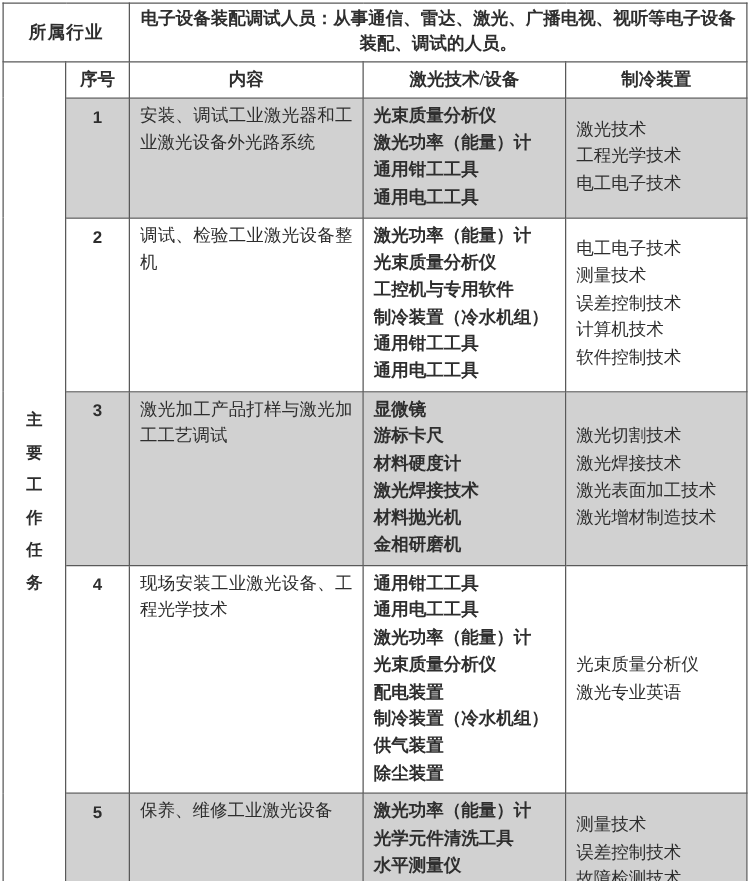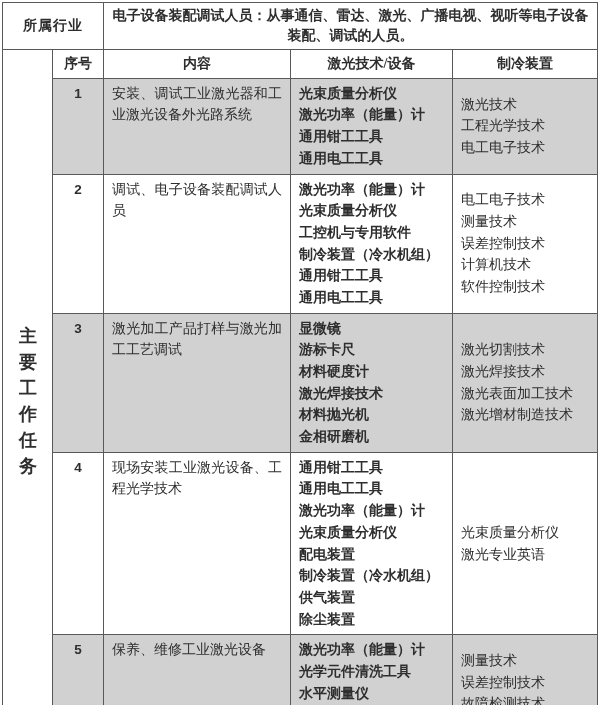--- a/index.html
+++ b/index.html
@@ -61,21 +61,21 @@
   td.axis-cell {
     vertical-align: middle;
     text-align: center;
     background: var(--bg);
     padding: 0;
   }
   .vertical-label {
     width: 17px;
     margin: 0 auto;
     font-weight: bold;
-    font-size: 18px;
+    font-size: 13px;
     line-height: 26px;
     word-break: break-all;
     text-align: center;
   }
   
   tr.task-row td { line-height: 1.55; }
   tr.task-row.shade td { background: var(--shade); }
   td.no-cell {
     text-align: center;
     font-weight: 600;
@@ -128,21 +128,21 @@
 激光功率（能量）计
 通用钳工工具
 通用电工工具</td>
       <td class="skills-cell">激光技术
 工程光学技术
 电工电子技术</td>
     </tr>
 
     <tr class="task-row r2">
       <td class="no-cell">2</td>
-      <td class="content-cell">调试、电子设备装配调试人员</td>
+      <td class="content-cell">调试、检验工业激光设备整机</td>
       <td class="tools-cell">激光功率（能量）计
 光束质量分析仪
 工控机与专用软件
 制冷装置（冷水机组）
 通用钳工工具
 通用电工工具</td>
       <td class="skills-cell">电工电子技术
 测量技术
 误差控制技术
 计算机技术

